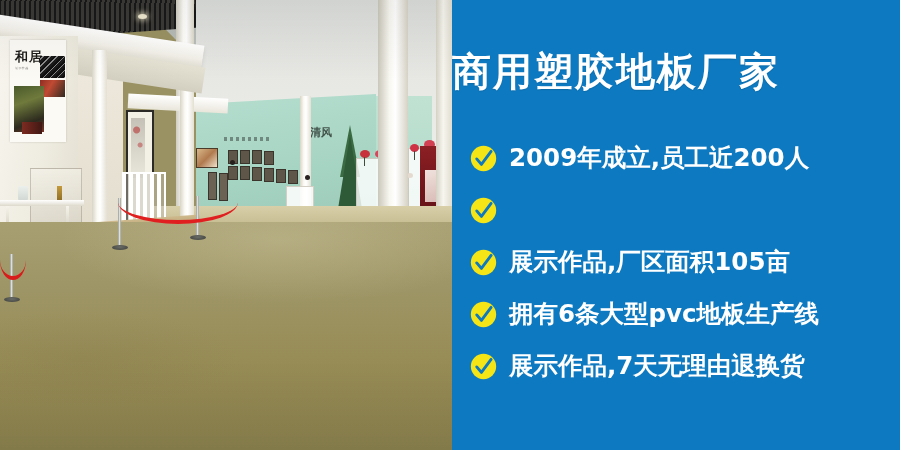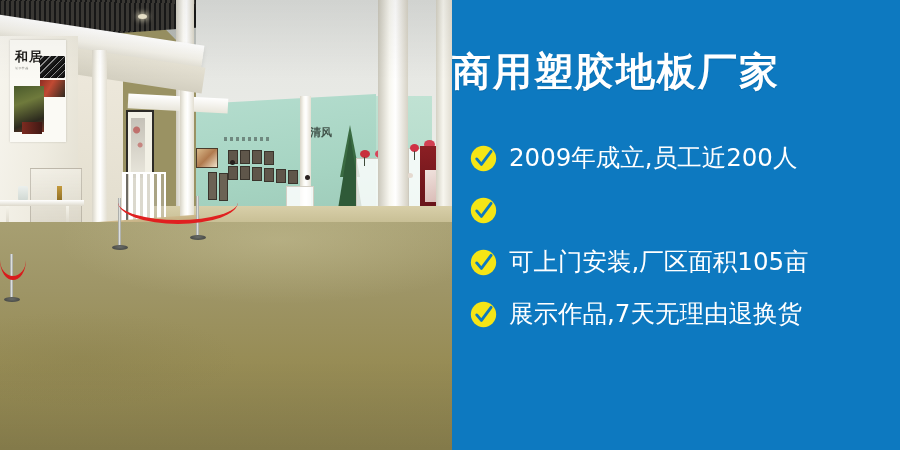--- a/index.html
+++ b/index.html
@@ -442,21 +442,21 @@
     flex: 0 0 auto;
     width: 27px;
     height: 27px;
     margin-right: 12px;
     display: block;
   }
   .feature-text {
     color: #ffffff;
     font-family: "DejaVu Sans", "Liberation Sans", sans-serif;
     font-size: 24.5px;
-    font-weight: normal;
+    font-weight: bold;
     letter-spacing: 0px;
     line-height: 1;
     white-space: nowrap;
   }
 </style>
 </head>
 <body>
 
 <div class="banner">
 
@@ -591,23 +591,30 @@
           <circle cx="16" cy="16" r="15" fill="#f5e516"></circle>
           <path d="M8 16.5 L13.5 23 L25 7.5" fill="none" stroke="#0d79c0" stroke-width="3.4" stroke-linecap="round" stroke-linejoin="round"></path>
         </svg>
       </div>
 
       <div class="feature-row">
         <svg class="check-icon" viewBox="0 0 32 32">
           <circle cx="16" cy="16" r="15" fill="#f5e516"></circle>
           <path d="M8 16.5 L13.5 23 L25 7.5" fill="none" stroke="#0d79c0" stroke-width="3.4" stroke-linecap="round" stroke-linejoin="round"></path>
         </svg>
-        <span class="feature-text">可上门安装,厂区面积105亩</span>
+        <span class="feature-text">展示作品,厂区面积105亩</span>
       </div>
 
+      <div class="feature-row">
+        <svg class="check-icon" viewBox="0 0 32 32">
+          <circle cx="16" cy="16" r="15" fill="#f5e516"></circle>
+          <path d="M8 16.5 L13.5 23 L25 7.5" fill="none" stroke="#0d79c0" stroke-width="3.4" stroke-linecap="round" stroke-linejoin="round"></path>
+        </svg>
+        <span class="feature-text">拥有6条大型pvc地板生产线</span>
+      </div>
 
       <div class="feature-row">
         <svg class="check-icon" viewBox="0 0 32 32">
           <circle cx="16" cy="16" r="15" fill="#f5e516"></circle>
           <path d="M8 16.5 L13.5 23 L25 7.5" fill="none" stroke="#0d79c0" stroke-width="3.4" stroke-linecap="round" stroke-linejoin="round"></path>
         </svg>
         <span class="feature-text">展示作品,7天无理由退换货</span>
       </div>
 
     </div>

